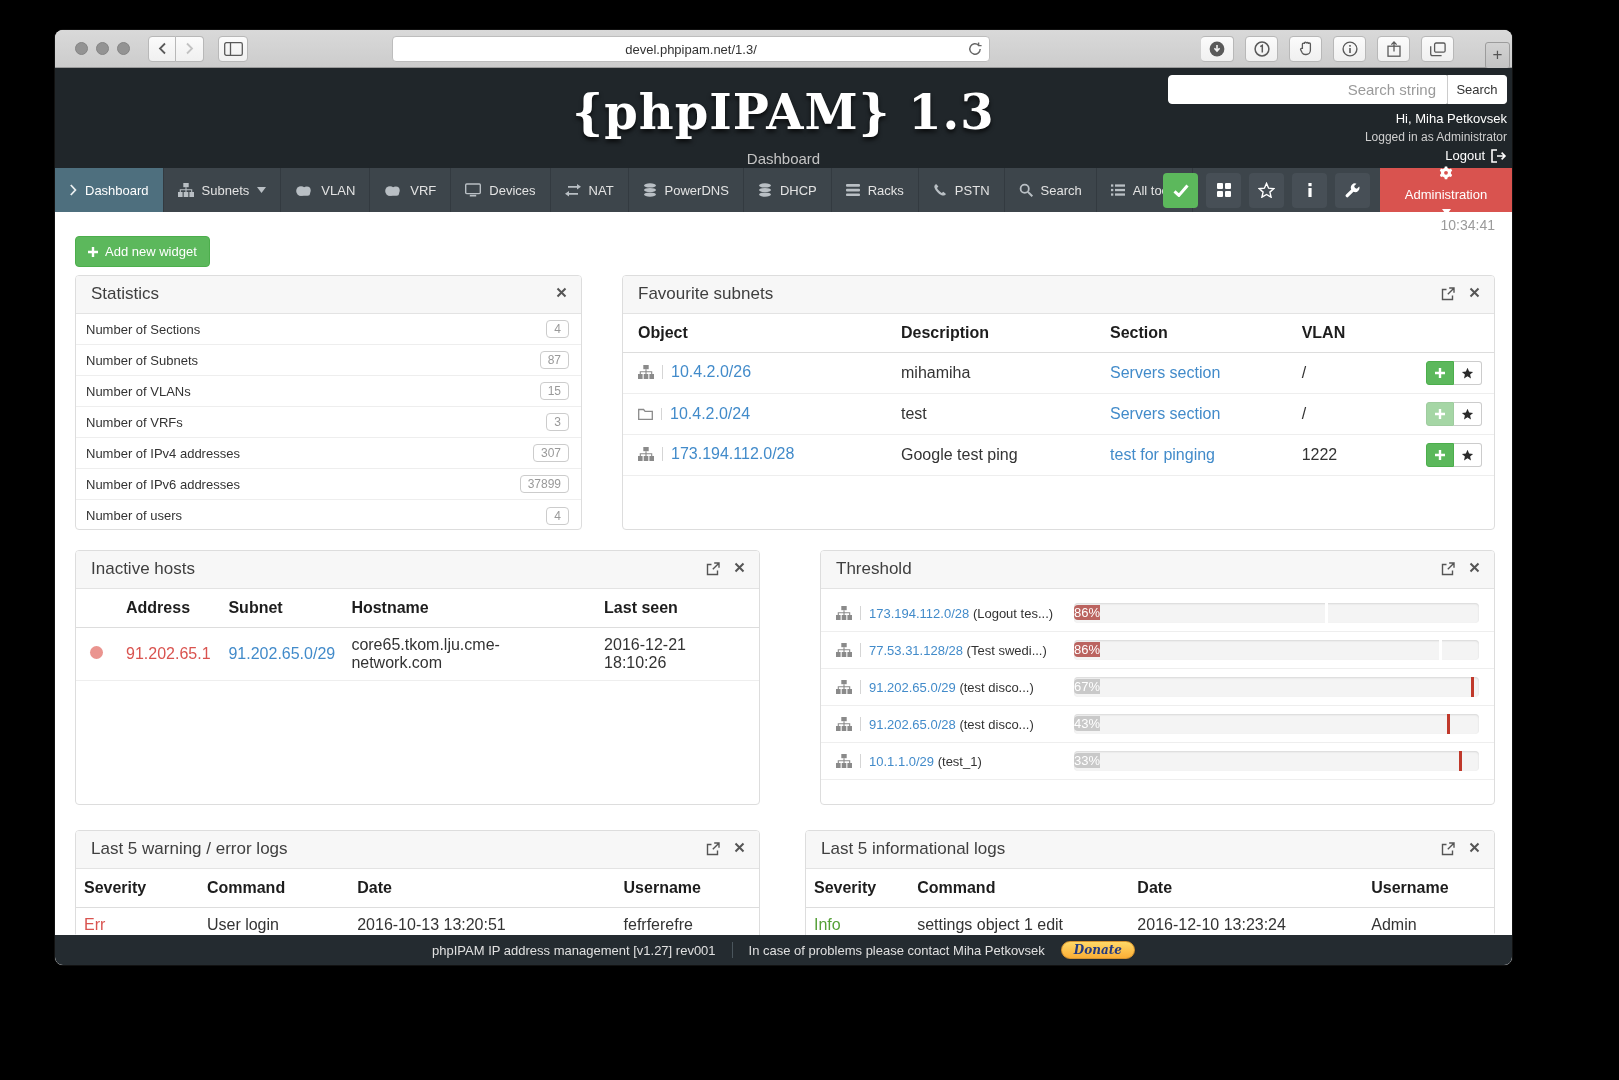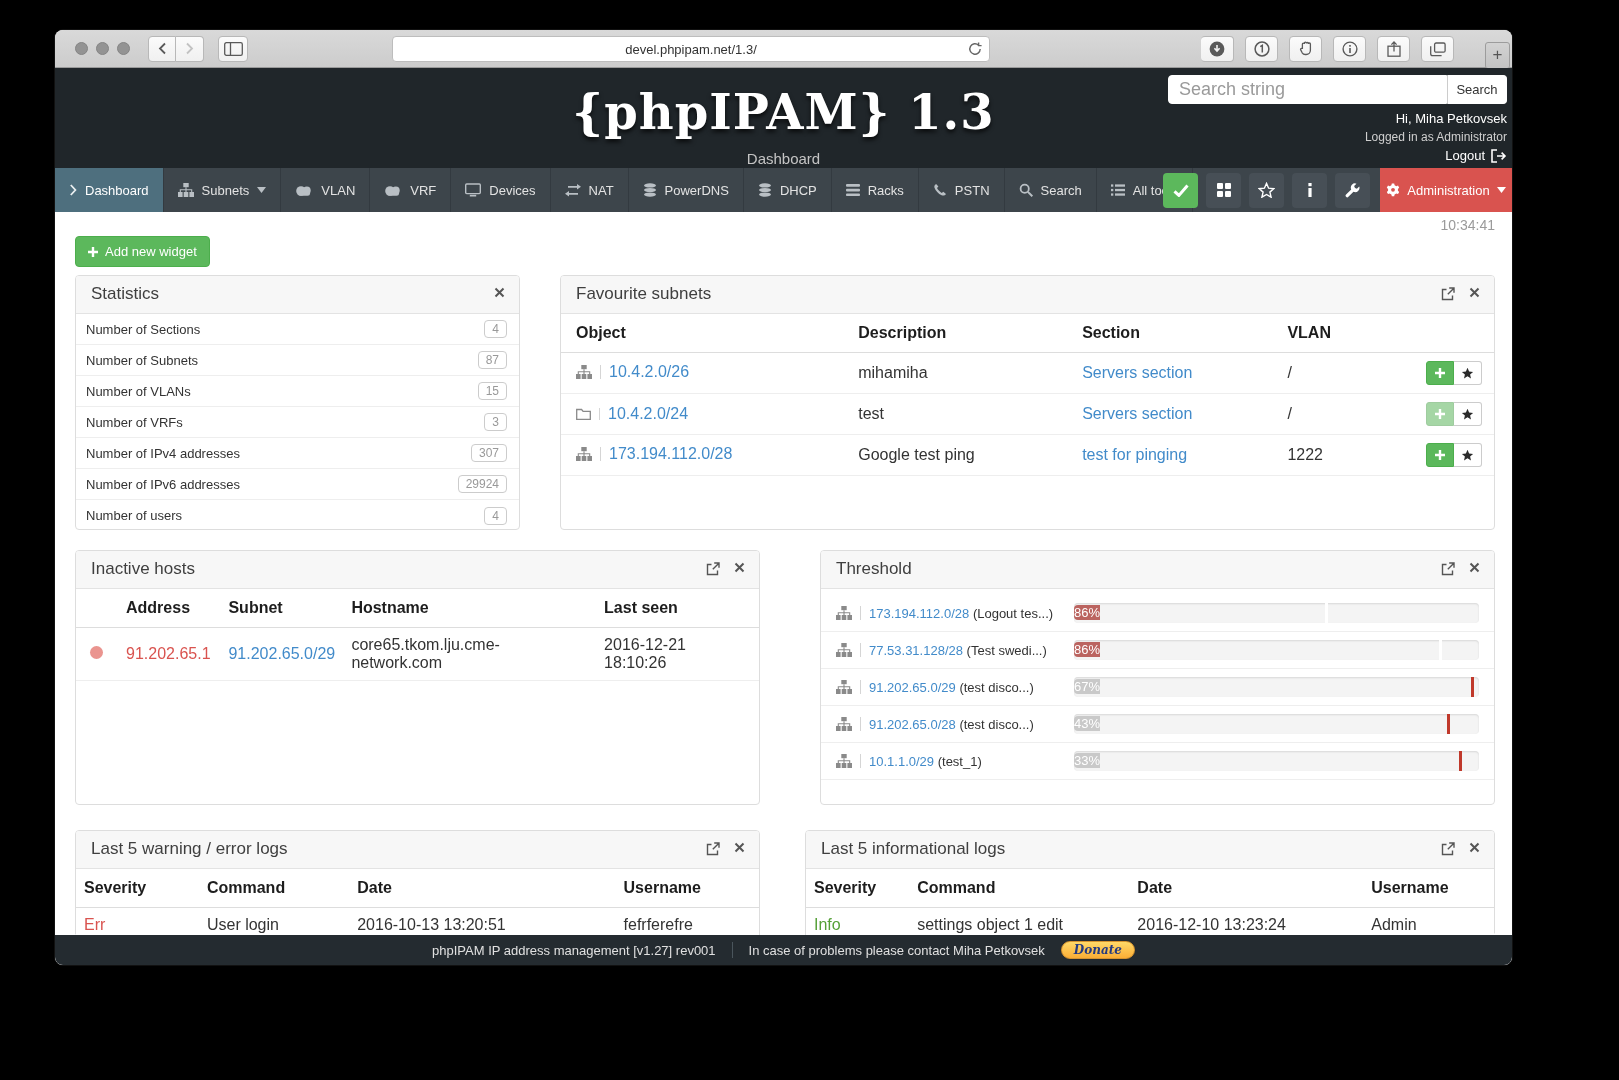--- a/index.html
+++ b/index.html
@@ -23,49 +23,49 @@
   .chrome-right { position:absolute; right:58px; top:6px; display:flex; gap:11px; }
   .plustab { position:absolute; right:2px; top:12px; width:25px; height:27px; background:linear-gradient(#d2d2d2,#c3c3c3); border:1px solid #9c9c9c; border-radius:3px; color:#555; font-size:17px; line-height:24px; text-align:center; }
 
   
   .site { position:relative; height:897px; background:#fff; }
   .site-header { position:relative; height:100px; background:#20262a; color:#fff; }
   .brand-title { padding-top:16px; text-align:center; font-family:"DejaVu Serif",serif; font-weight:bold; font-size:48px; letter-spacing:1px; text-shadow:0 3px 4px rgba(0,0,0,.7); }
   .brand-sub { margin-top:10px; text-align:center; font-size:15px; color:#c4c4c4; }
   .hdr-right { position:absolute; top:7px; right:5px; text-align:right; }
   .search-row { display:flex; }
-  .search-input { width:279px; height:29px; border:1px solid #fff; border-radius:4px 0 0 4px; padding:0 10px; font-size:18px; color:#14532d; outline:none; }
+  .search-input { width:279px; height:29px; border:1px solid #fff; border-radius:4px 0 0 4px; padding:0 10px; font-size:15px; color:#14532d; outline:none;text-align:right; }
   .search-input::placeholder { color:#9a9a9a; }
   .search-btn { width:60px; height:29px; background:#fff; border:1px solid #fff; border-left:1px solid #ccc; border-radius:0 4px 4px 0; font-size:13px; color:#333; }
   .greeting { margin-top:7px; font-size:13px; color:#fff; }
   .role { margin-top:4px; font-size:12px; color:#cfcfcf; }
   .logout { margin-top:4px; font-size:13px; color:#fff; display:inline-flex; align-items:center; gap:6px; }
 
   
   .navbar { position:relative; height:44px; background:#3d454b; display:flex; align-items:stretch; }
   .nav-item { display:flex; align-items:center; gap:8px; padding:0 14px; font-size:13px; color:#e3e3e3; border-right:1px solid #333a40; cursor:default; }
   .nav-item .ic { color:#b9bfc4; display:flex; }
   .nav-item.active { background:#4e6f7e; color:#fff; }
   .nav-item.active .ic { color:#e9eef0; }
   .nav-right { position:absolute; right:132px; top:0; height:44px; display:flex; align-items:center; gap:8px; padding-right:10px; }
   .tool-btn { width:35px; height:35px; border-radius:4px; background:#474f56; color:#fff; display:flex; align-items:center; justify-content:center; }
   .tool-btn.green { background:#5cb85c; }
-  .admin-btn { position:absolute; right:0; top:0; height:44px; width:132px; background:#d9534f; color:#fff; font-size:13px; display:flex; align-items:center; justify-content:center; gap:7px; }
+  .admin-btn { position:absolute; right:0; top:0; height:44px; width:132px; background:#d9534f; color:#fff; font-size:13px; display:flex; align-items:center; justify-content:center; gap:7px;flex-direction:column; }
 
   
   .content { position:relative; height:723px; padding:0 17px 0 20px; background:#fff; overflow:hidden;border-radius:26px; }
   .clock { text-align:right; padding-top:5px; font-size:14px; color:#9a9a9a; height:22px; }
   .add-widget { margin-top:2px; display:inline-flex; align-items:center; gap:7px; background:#5cb85c; border:1px solid #4cae4c; color:#fff; border-radius:4px; font-size:13px; padding:7px 12px; }
   .wrow { display:flex; }
   .row1 { margin-top:8px; }
   .row2 { margin-top:20px; }
   .row3 { margin-top:25px; }
 
   .widget { background:#fff; border:1px solid #ddd; border-radius:4px; overflow:hidden; }
-  .w-stats { width:445px; height:255px; }
+  .w-stats { width:507px; height:255px; }
   .w-fav { flex:1; margin-left:40px; height:255px; }
   .w-inactive { width:685px; height:255px; }
   .w-thr { flex:1; margin-left:60px; height:255px; }
   .w-elog { width:685px; height:150px; }
   .w-ilog { flex:1; margin-left:45px; height:150px; }
   .whead { position:relative; background:#f7f7f7; border-bottom:1px solid #e3e3e3; padding:8px 15px; font-size:17px; color:#3f3f3f; height:38px; }
   .whead .wicons { position:absolute; right:14px; top:11px; display:flex; gap:14px; color:#555; }
 
   table { border-collapse:collapse; width:100%; font-size:16px; color:#333; }
   th { text-align:left; font-weight:bold; padding:10px 8px; border-bottom:1px solid #ddd; color:#1d1d1d; }
@@ -454,21 +454,21 @@
               <div class="stat-row">
                   <span class="stat-label">Number of VRFs</span>
                   <span class="badge-o">3</span>
                 </div>
               <div class="stat-row">
                   <span class="stat-label">Number of IPv4 addresses</span>
                   <span class="badge-o">307</span>
                 </div>
               <div class="stat-row">
                   <span class="stat-label">Number of IPv6 addresses</span>
-                  <span class="badge-o">29924</span>
+                  <span class="badge-o">37899</span>
                 </div>
               <div class="stat-row" style="border-bottom:none">
                   <span class="stat-label">Number of users</span>
                   <span class="badge-o">4</span>
                 </div>
             </div>
           </div>
 
           <div class="widget w-fav">
             <div class="whead"><span>Favourite subnets</span>

